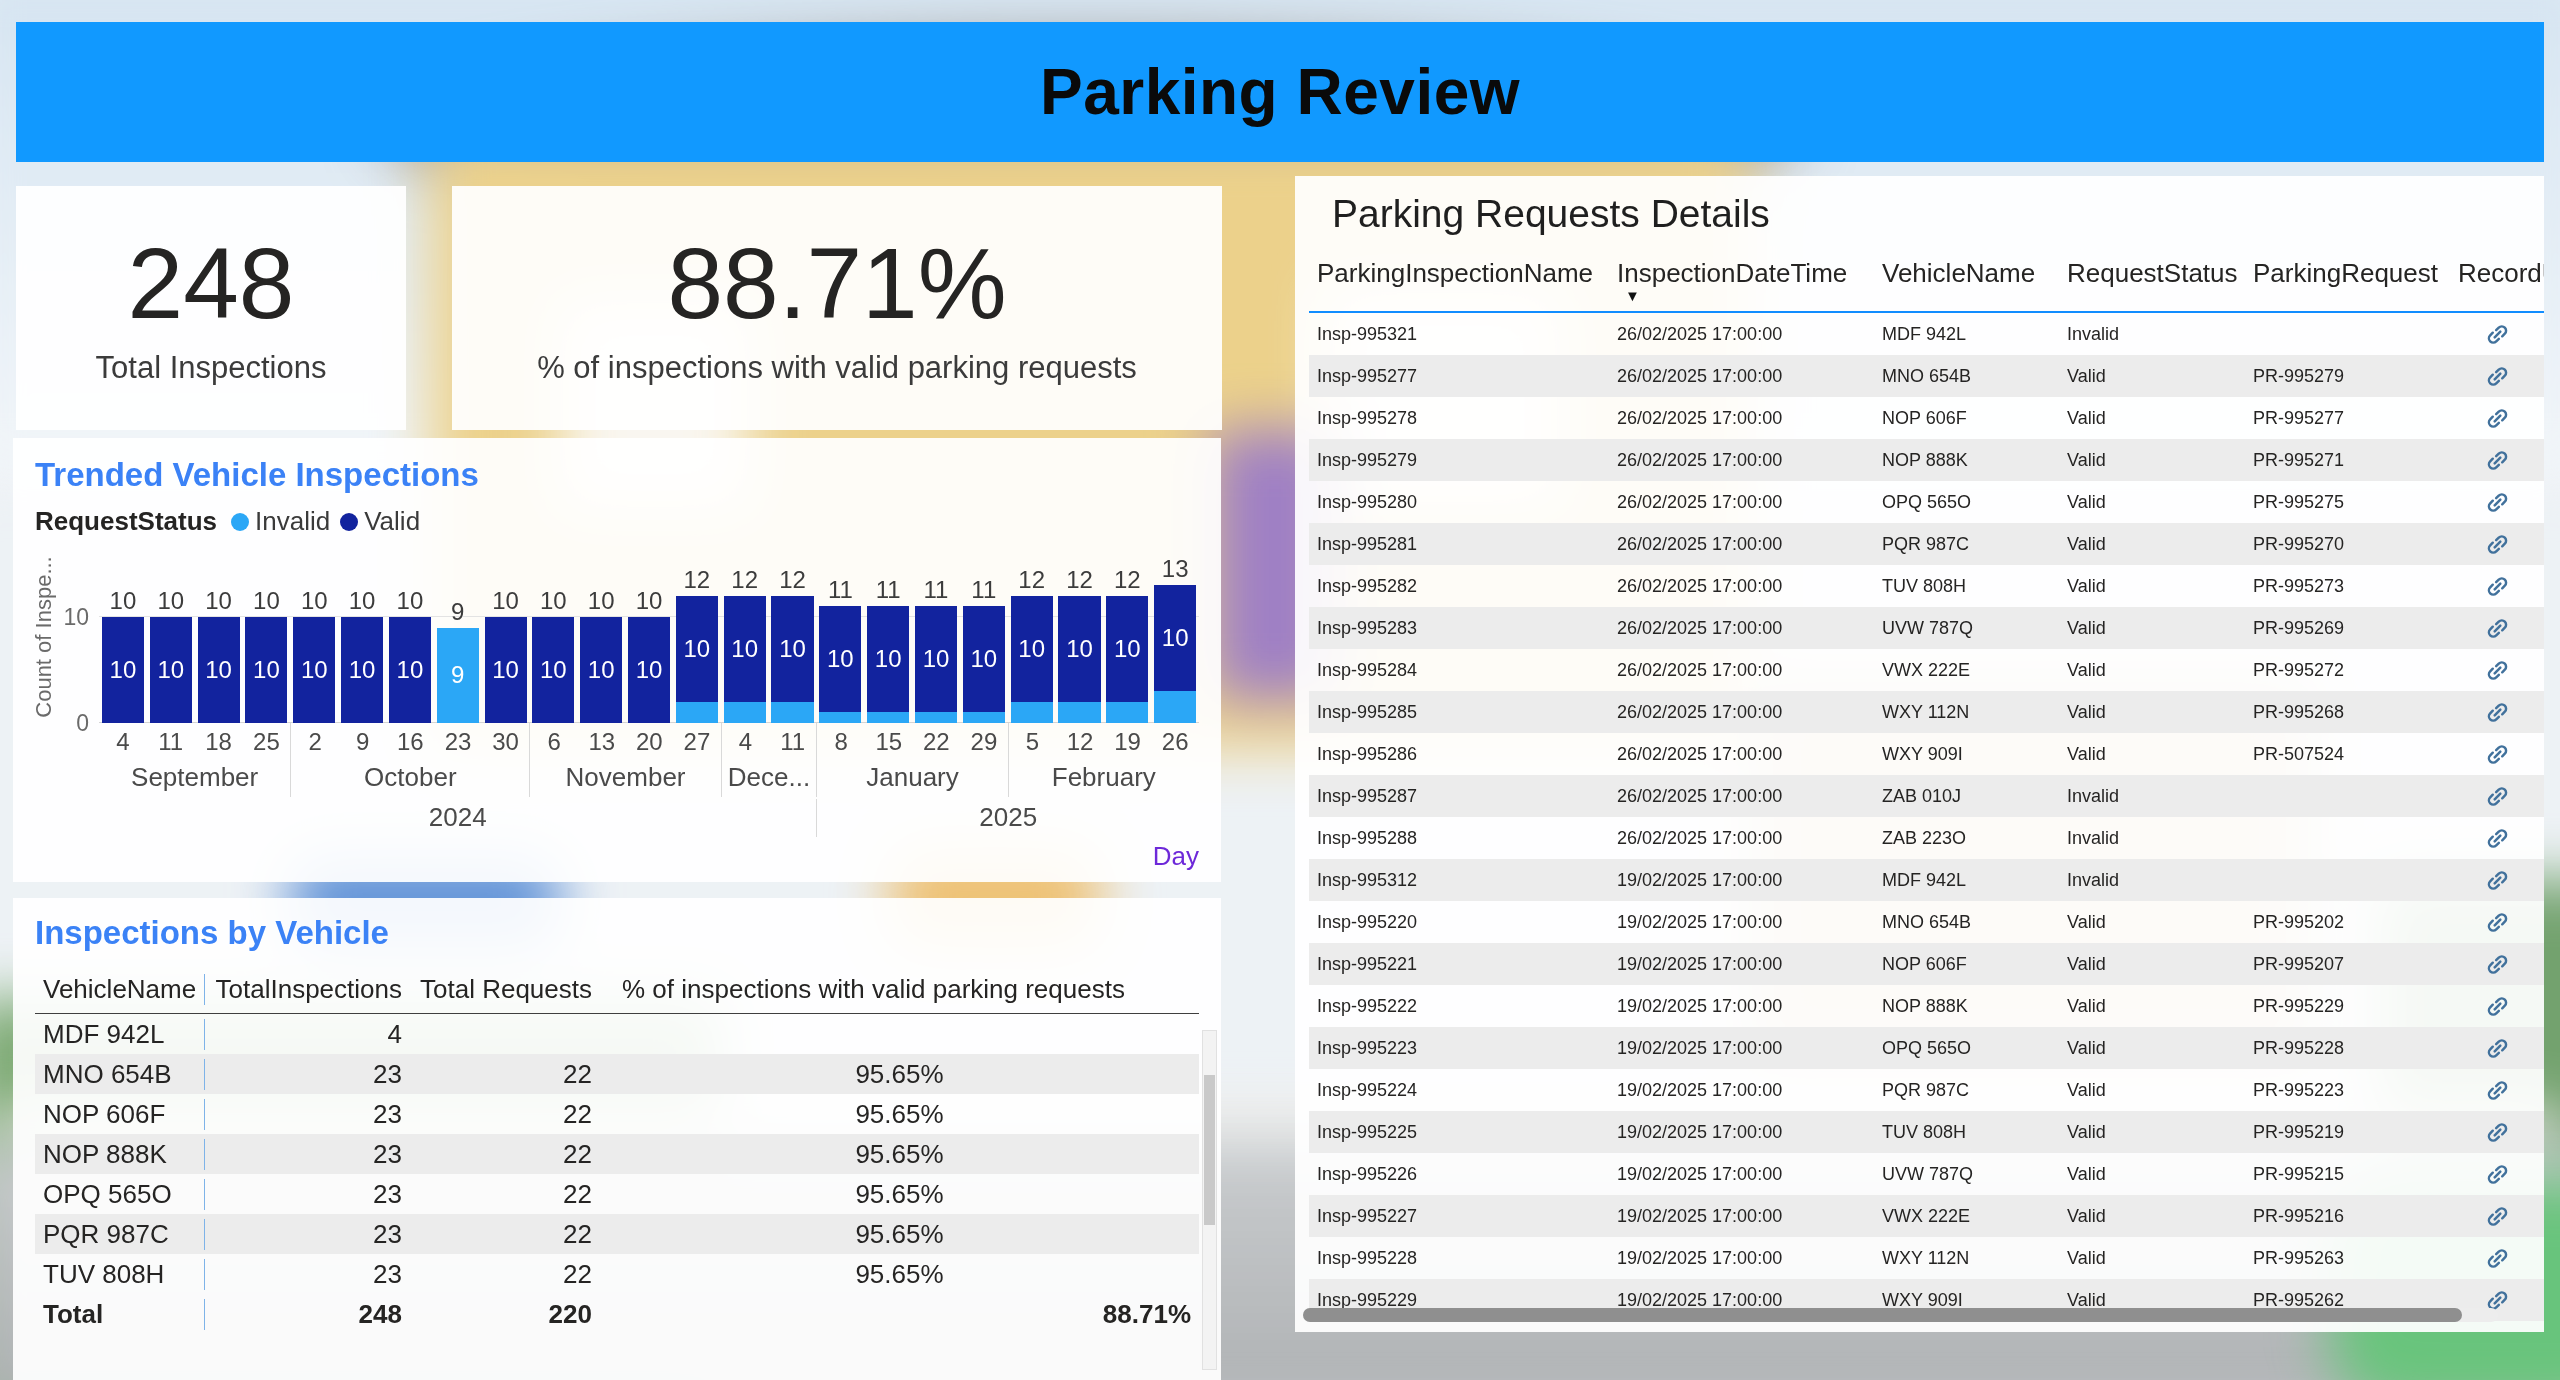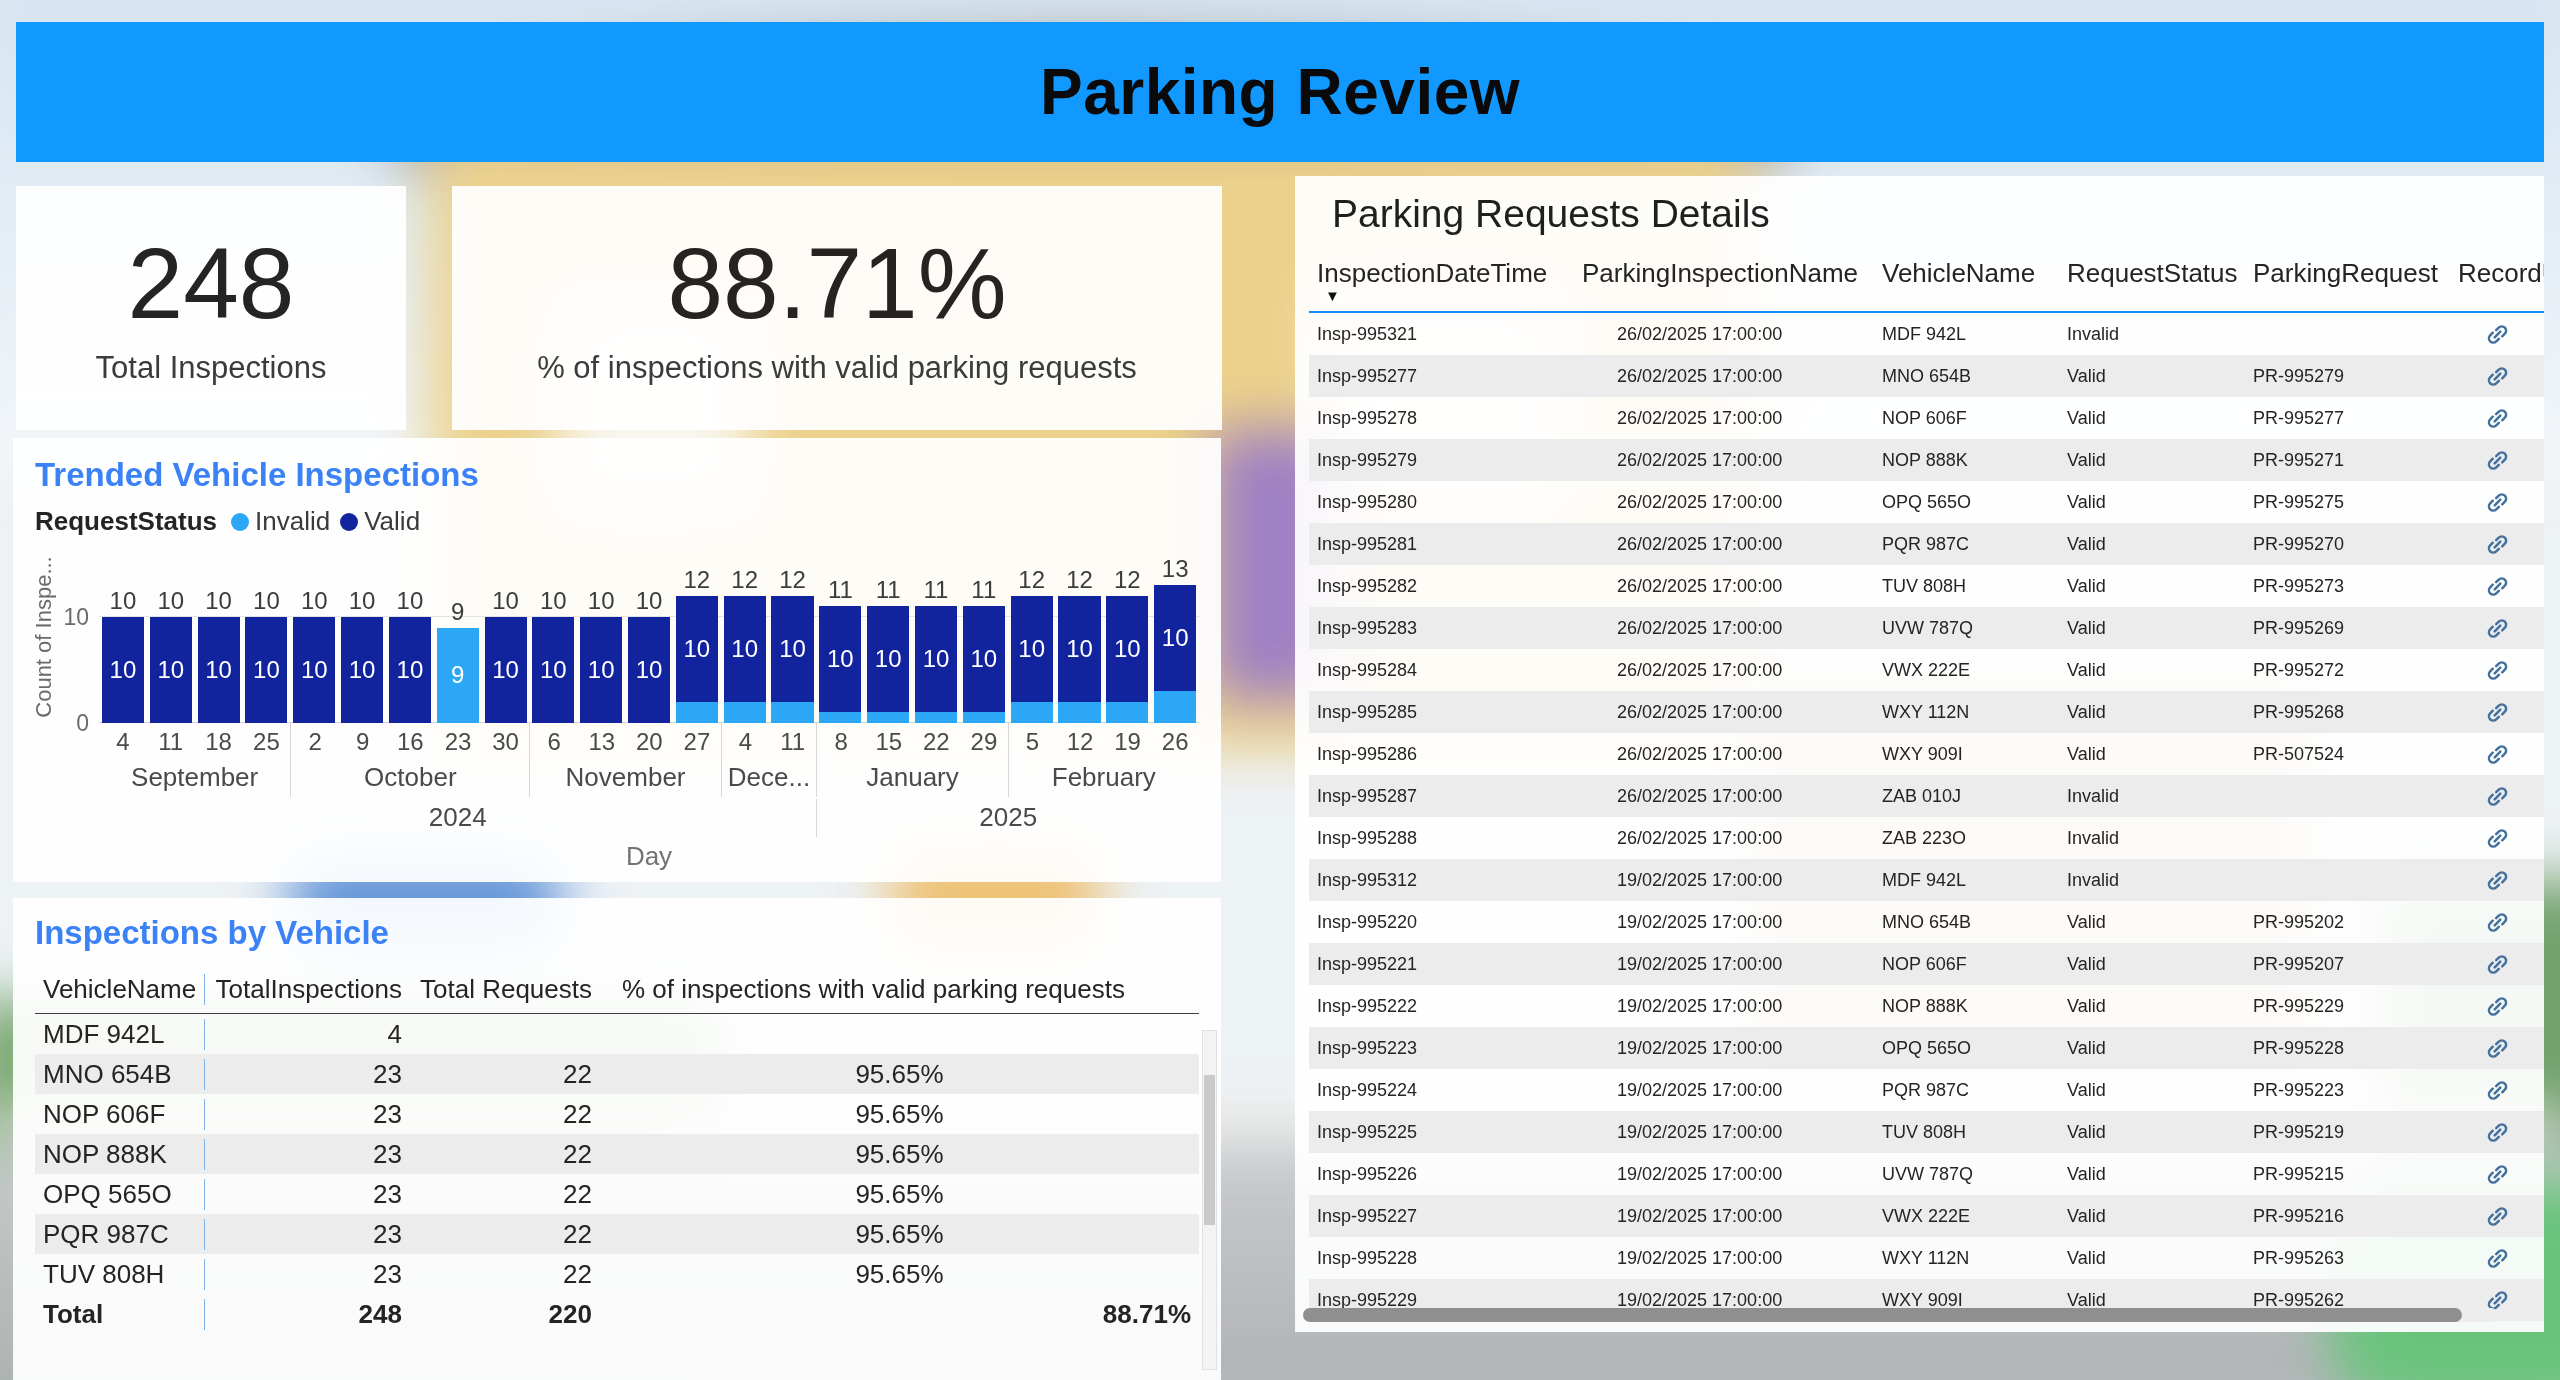--- a/index.html
+++ b/index.html
@@ -75,21 +75,21 @@
 
   .axis-months { display:flex; }
   .month-group { border-left:1px solid #D9D9D9; }
   .month-group:first-child { border-left:none; }
   .mg-days { display:flex; height:38px; align-items:center; }
   .mg-day { flex:1; text-align:center; font-size:24px; color:#4a4a4a; }
   .mg-name { text-align:center; font-size:26px; color:#4a4a4a; height:36px; line-height:32px; }
   .axis-years { display:flex; margin-top:2px; }
   .year-group { border-left:1px solid #D9D9D9; text-align:center; font-size:26px; color:#4a4a4a; height:38px; line-height:36px; }
   .year-group:first-child { border-left:none; }
-  .x-title { text-align:center; font-size:26px; color:#737373; margin-top:4px; }
+  .x-title { text-align:right; font-size:26px; color:#6d28d9; margin-top:4px; }
 
   
   .vehicle-card { left:13px; top:898px; width:1208px; height:482px; padding:16px 22px 0 22px; }
   .vt-header, .vt-row { display:flex; align-items:center; }
   .vt-header { margin-top:14px; height:48px; border-bottom:1px solid #3f3f3f; font-size:26px; }
   .vt-row { height:40px; font-size:26px; }
   .vt-body .vt-row:nth-of-type(even) { background:var(--row-alt); }
   .vt-cell { padding:0 8px; white-space:nowrap; overflow:hidden; }
   .vt-name { width:170px; flex:0 0 170px; border-right:1px solid #7EB3E8; }
   .vt-num  { width:205px; flex:0 0 205px; text-align:right; }
@@ -507,25 +507,25 @@
     <div class="vt-cell vt-pct">88.71%</div>
   </div>
   <div class="v-scroll">
     <div class="v-thumb"></div>
   </div>
 </section>
 
 <section class="card details-card">
   <h2 class="dt-title">Parking Requests Details</h2>
   <div class="dt-header">
+    <div class="dt-hcell dc1">ParkingInspectionName</div>
     <div class="dt-hcell dc2">
       <span>InspectionDateTime</span>
       <span class="sort-arrow">▼</span>
     </div>
-    <div class="dt-hcell dc1">ParkingInspectionName</div>
     <div class="dt-hcell dc3">VehicleName</div>
     <div class="dt-hcell dc4">RequestStatus</div>
     <div class="dt-hcell dc5">ParkingRequest</div>
     <div class="dt-hcell dc6">RecordU</div>
   </div>
   <div class="dt-body">
 
       <div class="dt-row">
         <div class="dt-cell dc1">Insp-995321</div>
         <div class="dt-cell dc2">26/02/2025 17:00:00</div>

